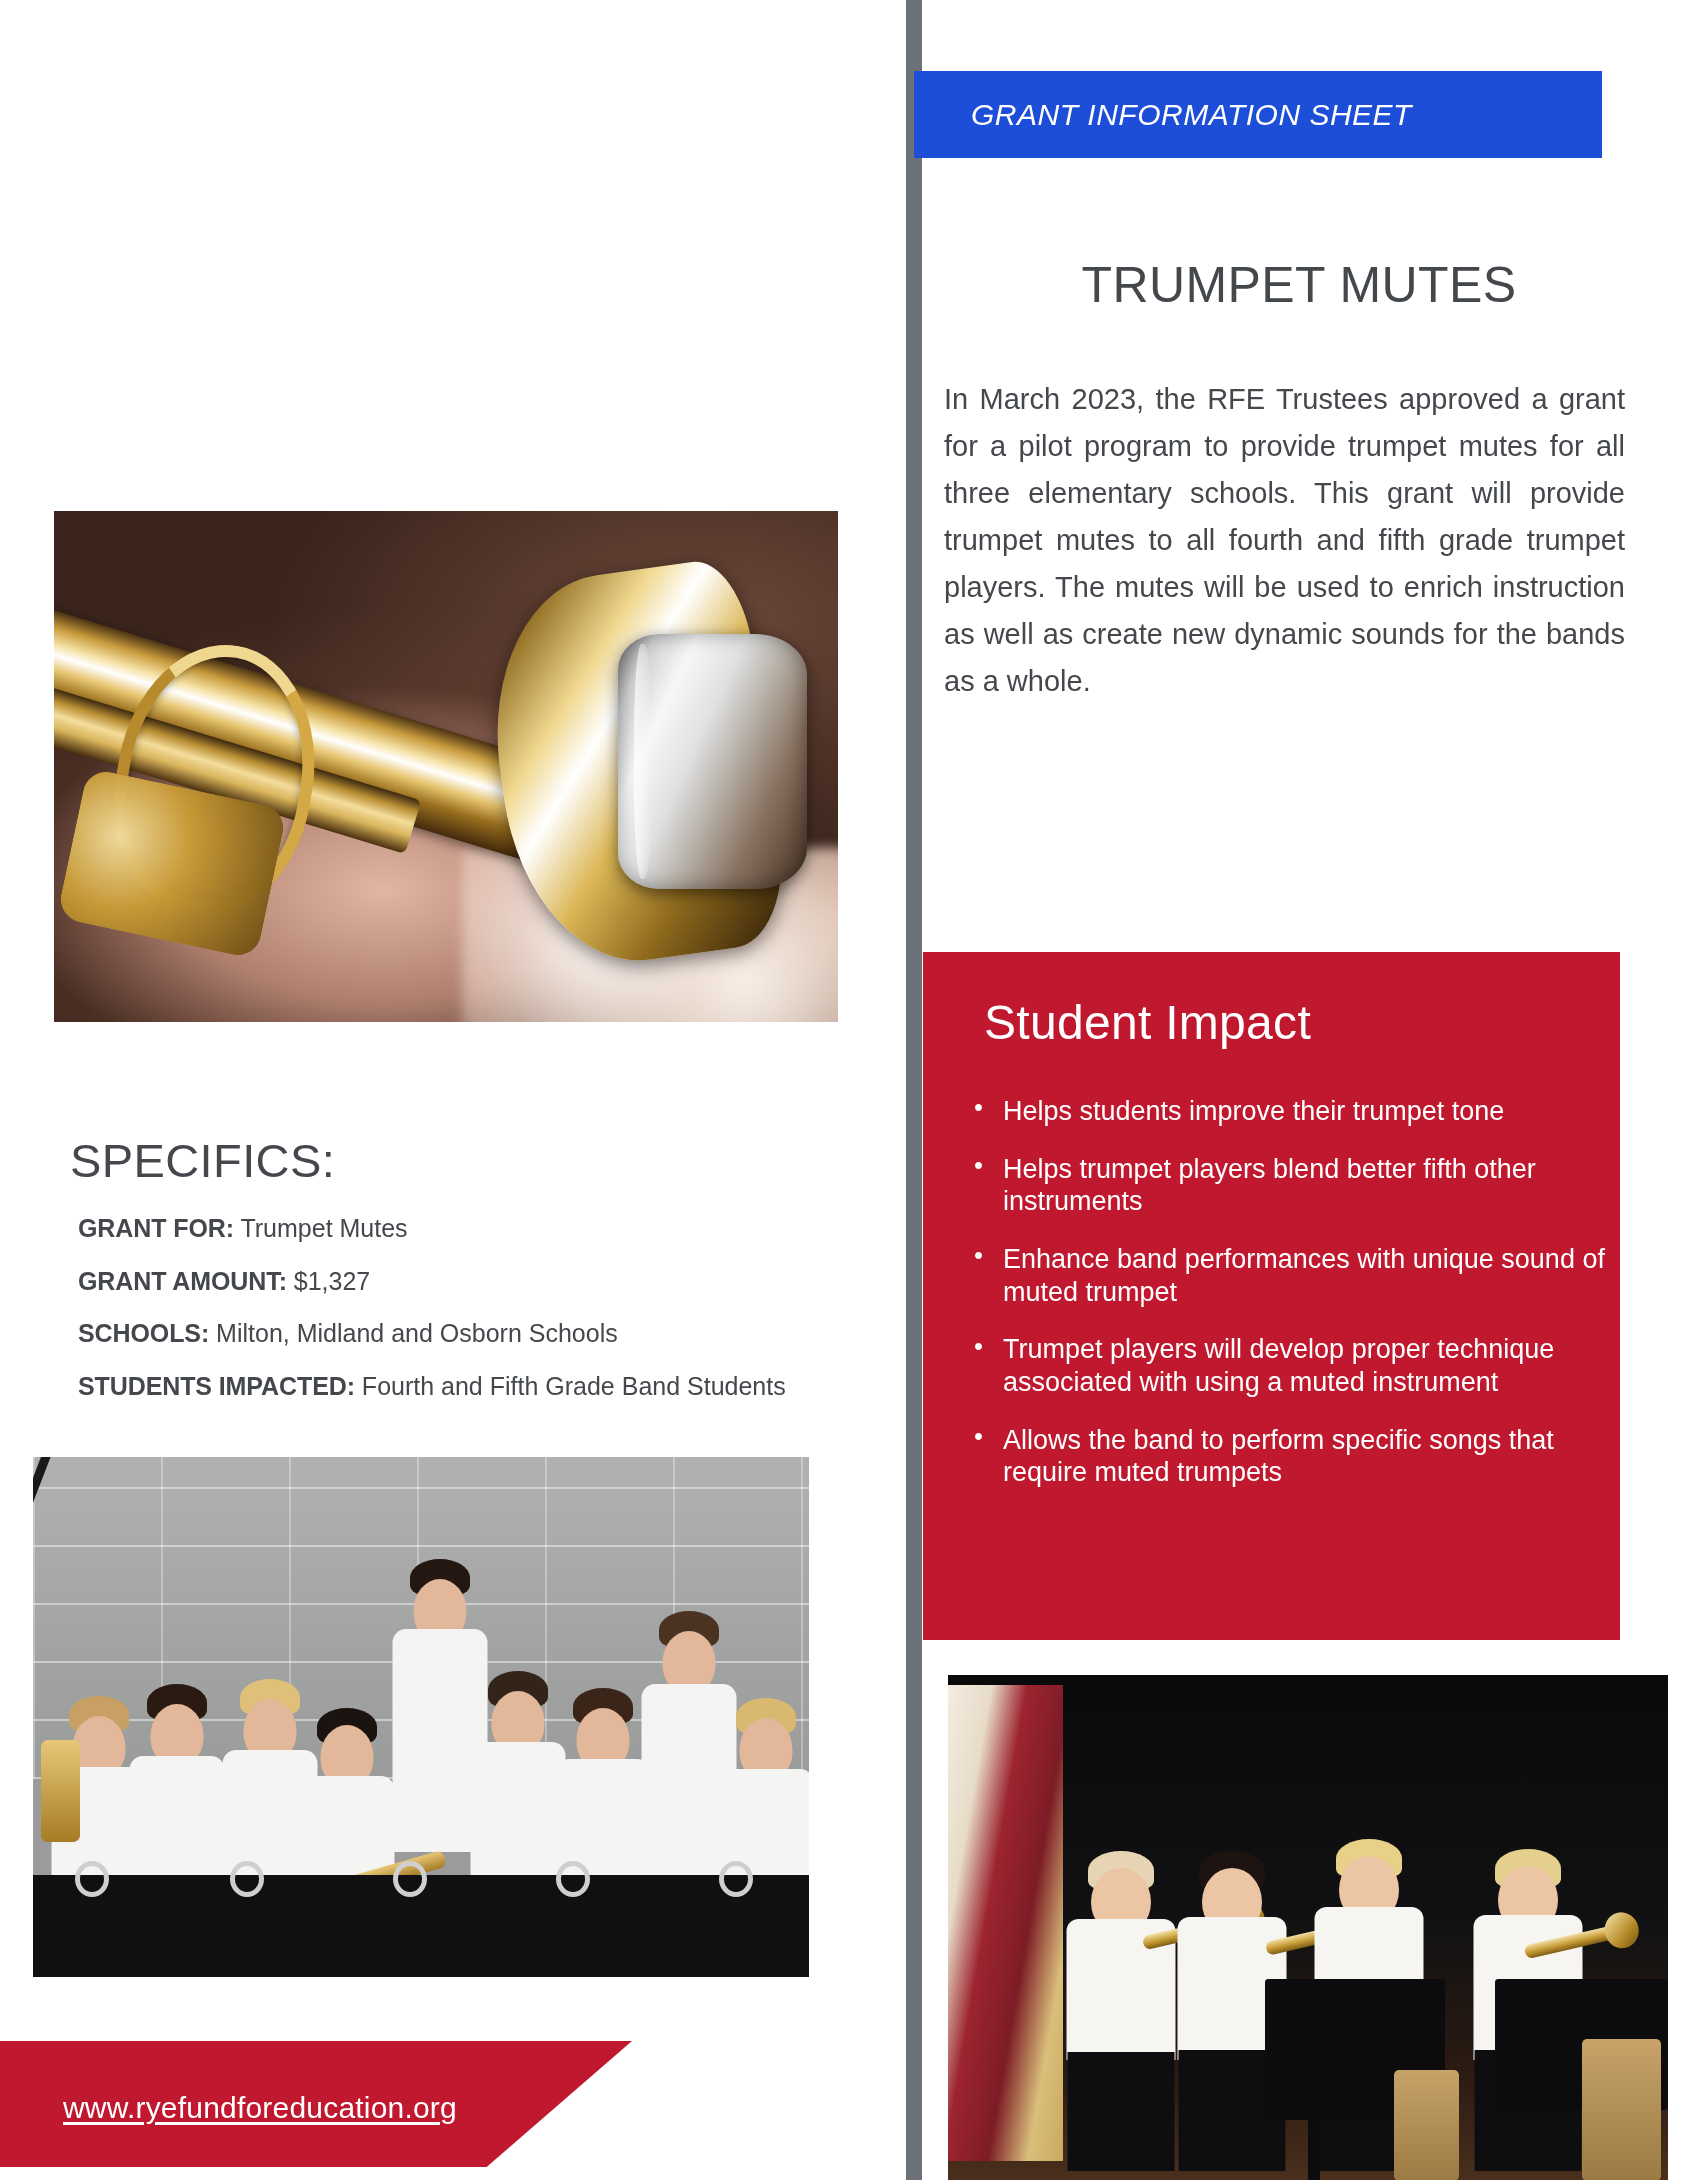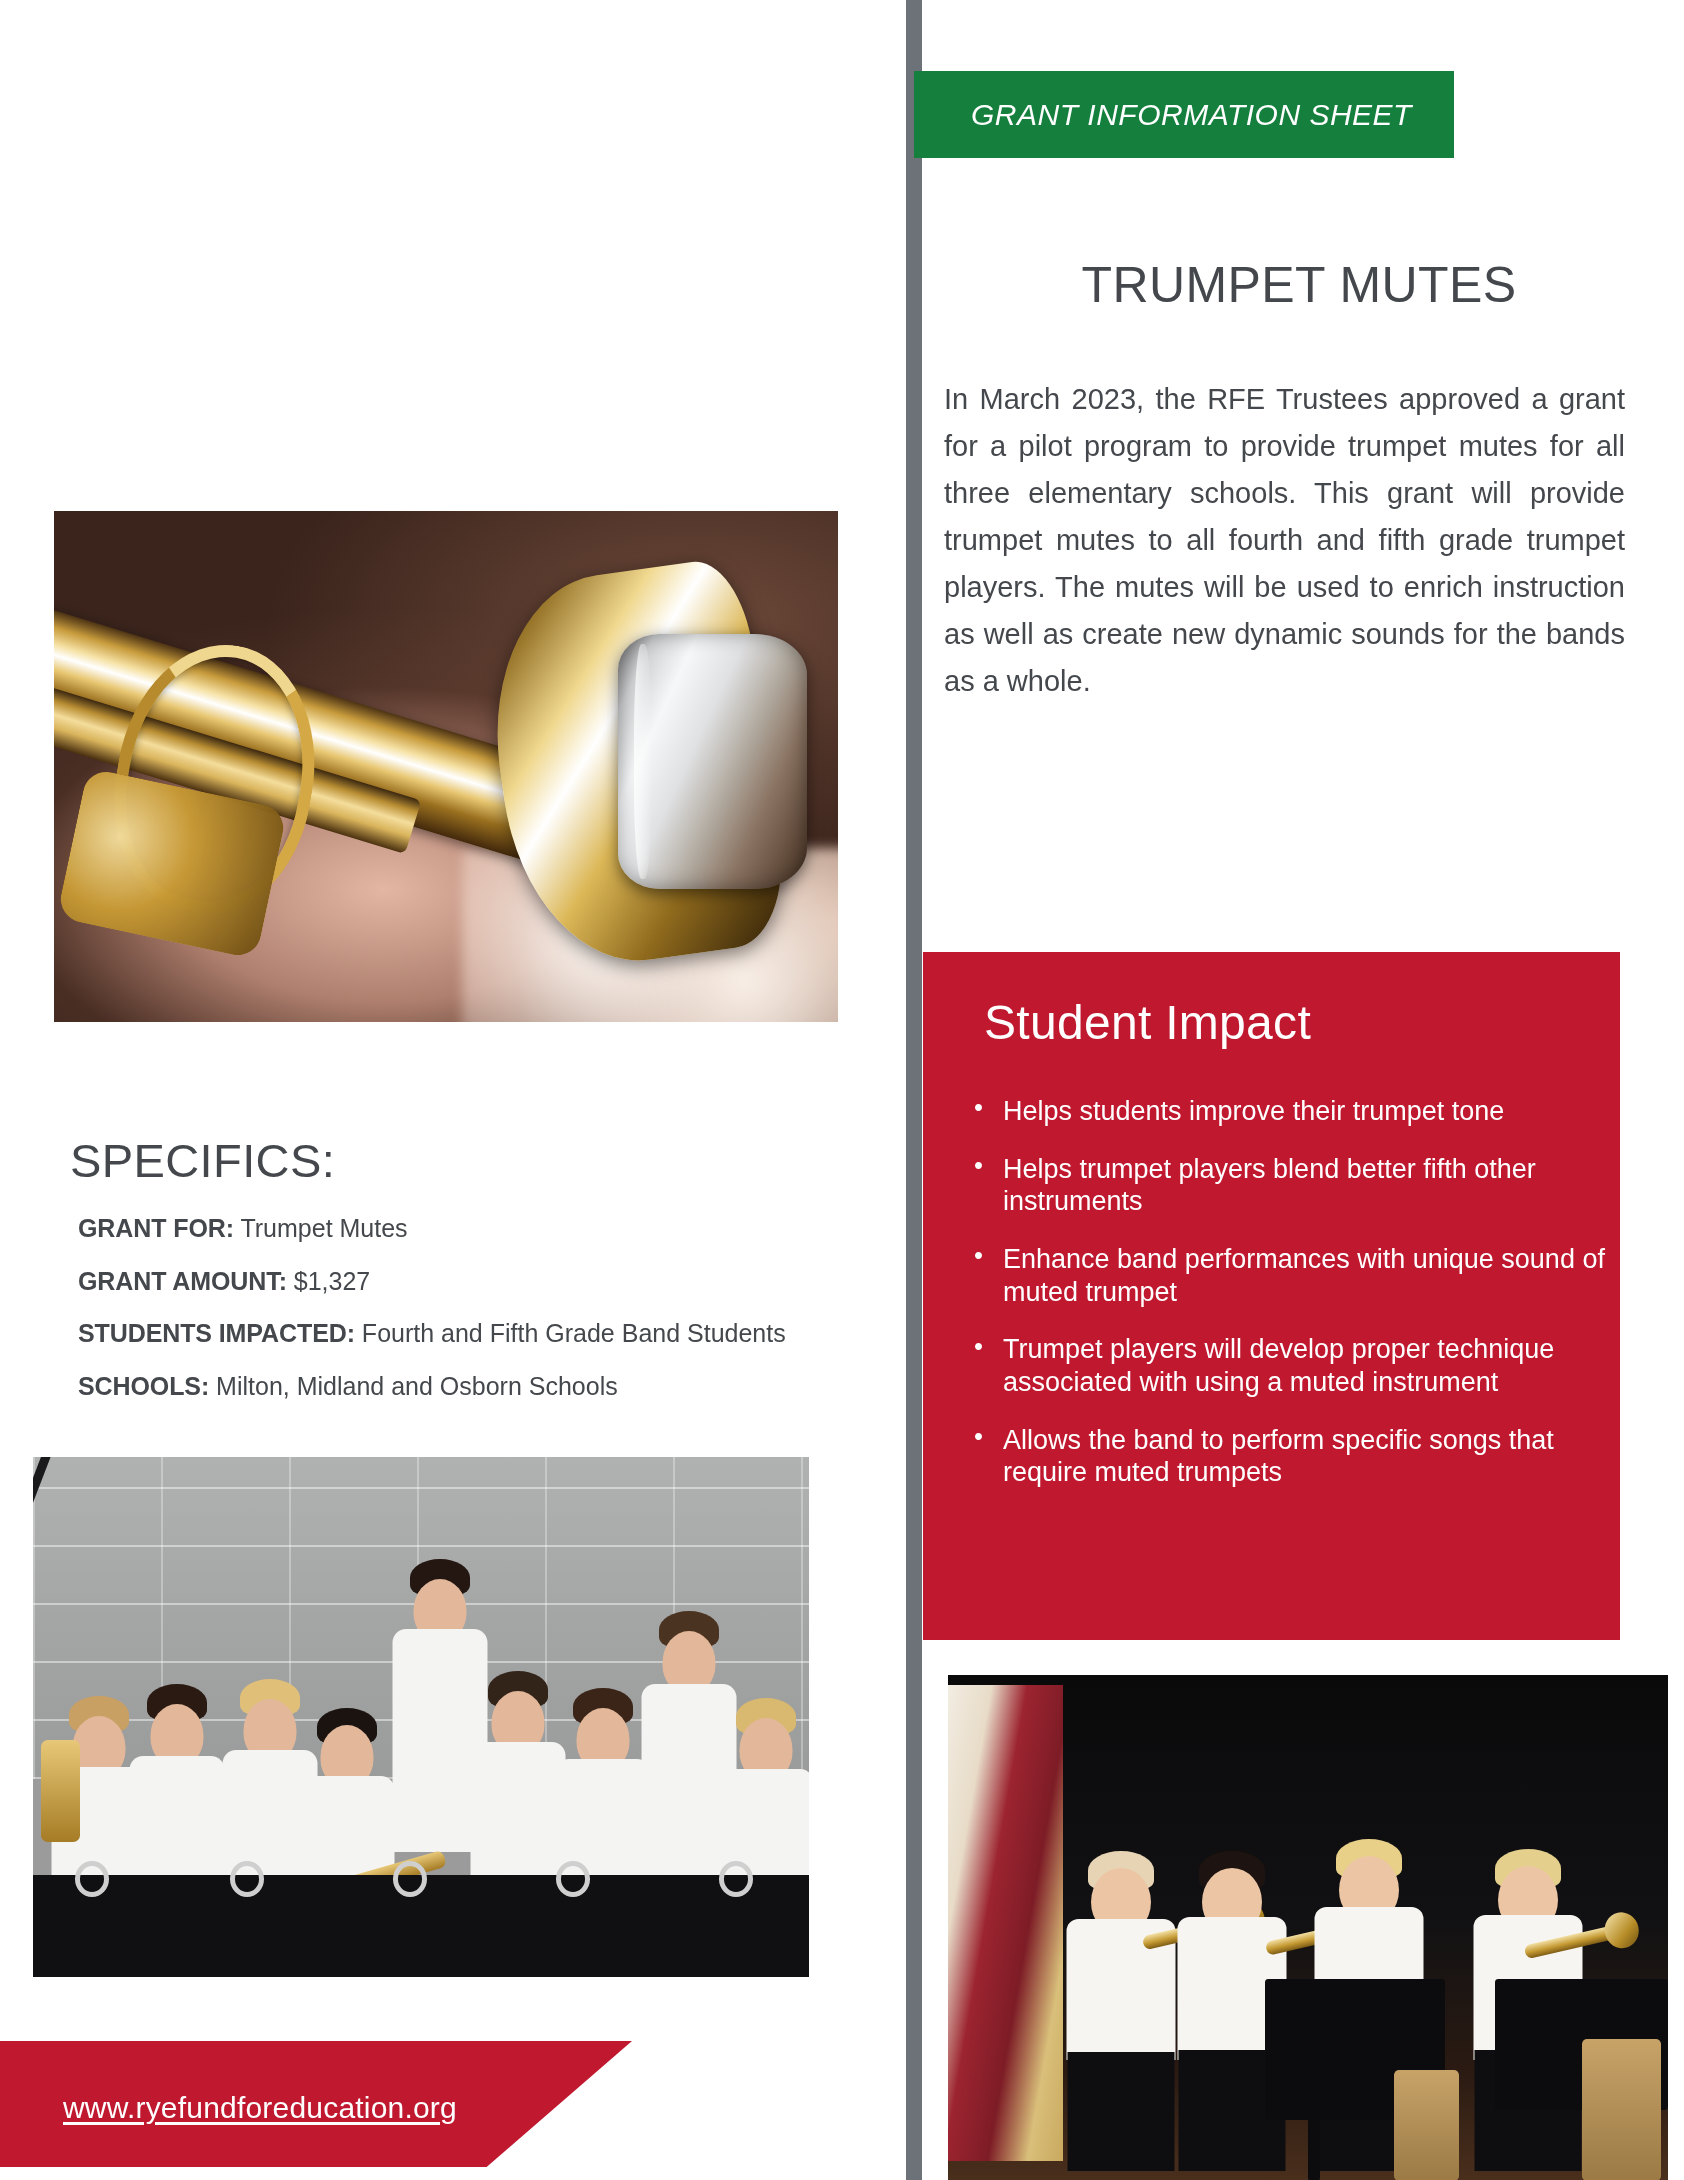--- a/index.html
+++ b/index.html
@@ -306,23 +306,23 @@
   .right-col {
     position: absolute;
     left: 903px; top: 0;
     width: 782px; height: 2181px;
   }
 
   .sheet-banner {
     position: absolute;
     left: 914px;
     top: 71px;
-    width: 540px;
+    width: 688px;
     height: 87px;
-    background: #15803d;
+    background: #1d4ed8;
     display: flex;
     align-items: center;
   }
   .sheet-banner span {
     margin-left: 57px;
     font-size: 30px;
     font-style: italic;
     font-weight: 500;
     letter-spacing: 0.5px;
     color: #ffffff;
@@ -489,26 +489,26 @@
     <div class="spec-list">
       <div class="spec-line">
         <b>GRANT FOR:</b>
         <span class="val">Trumpet Mutes</span>
       </div>
       <div class="spec-line">
         <b>GRANT AMOUNT:</b>
         <span class="val">$1,327</span>
       </div>
       <div class="spec-line">
+        <b>SCHOOLS:</b>
+        <span class="val">Milton, Midland and Osborn Schools</span>
+      </div>
+      <div class="spec-line">
         <b>STUDENTS IMPACTED:</b>
         <span class="val">Fourth and Fifth Grade Band Students</span>
-      </div>
-      <div class="spec-line">
-        <b>SCHOOLS:</b>
-        <span class="val">Milton, Midland and Osborn Schools</span>
       </div>
     </div>
 
     <div class="photo-band">
       <div class="pb-wall"></div>
       <div class="pb-pole"></div>
 
       <div class="pb-kid" style="left:2%;">
         <div class="hair" style="bottom:244px; background:#c9a063;"></div>
         <div class="head" style="bottom:198px;"></div>

